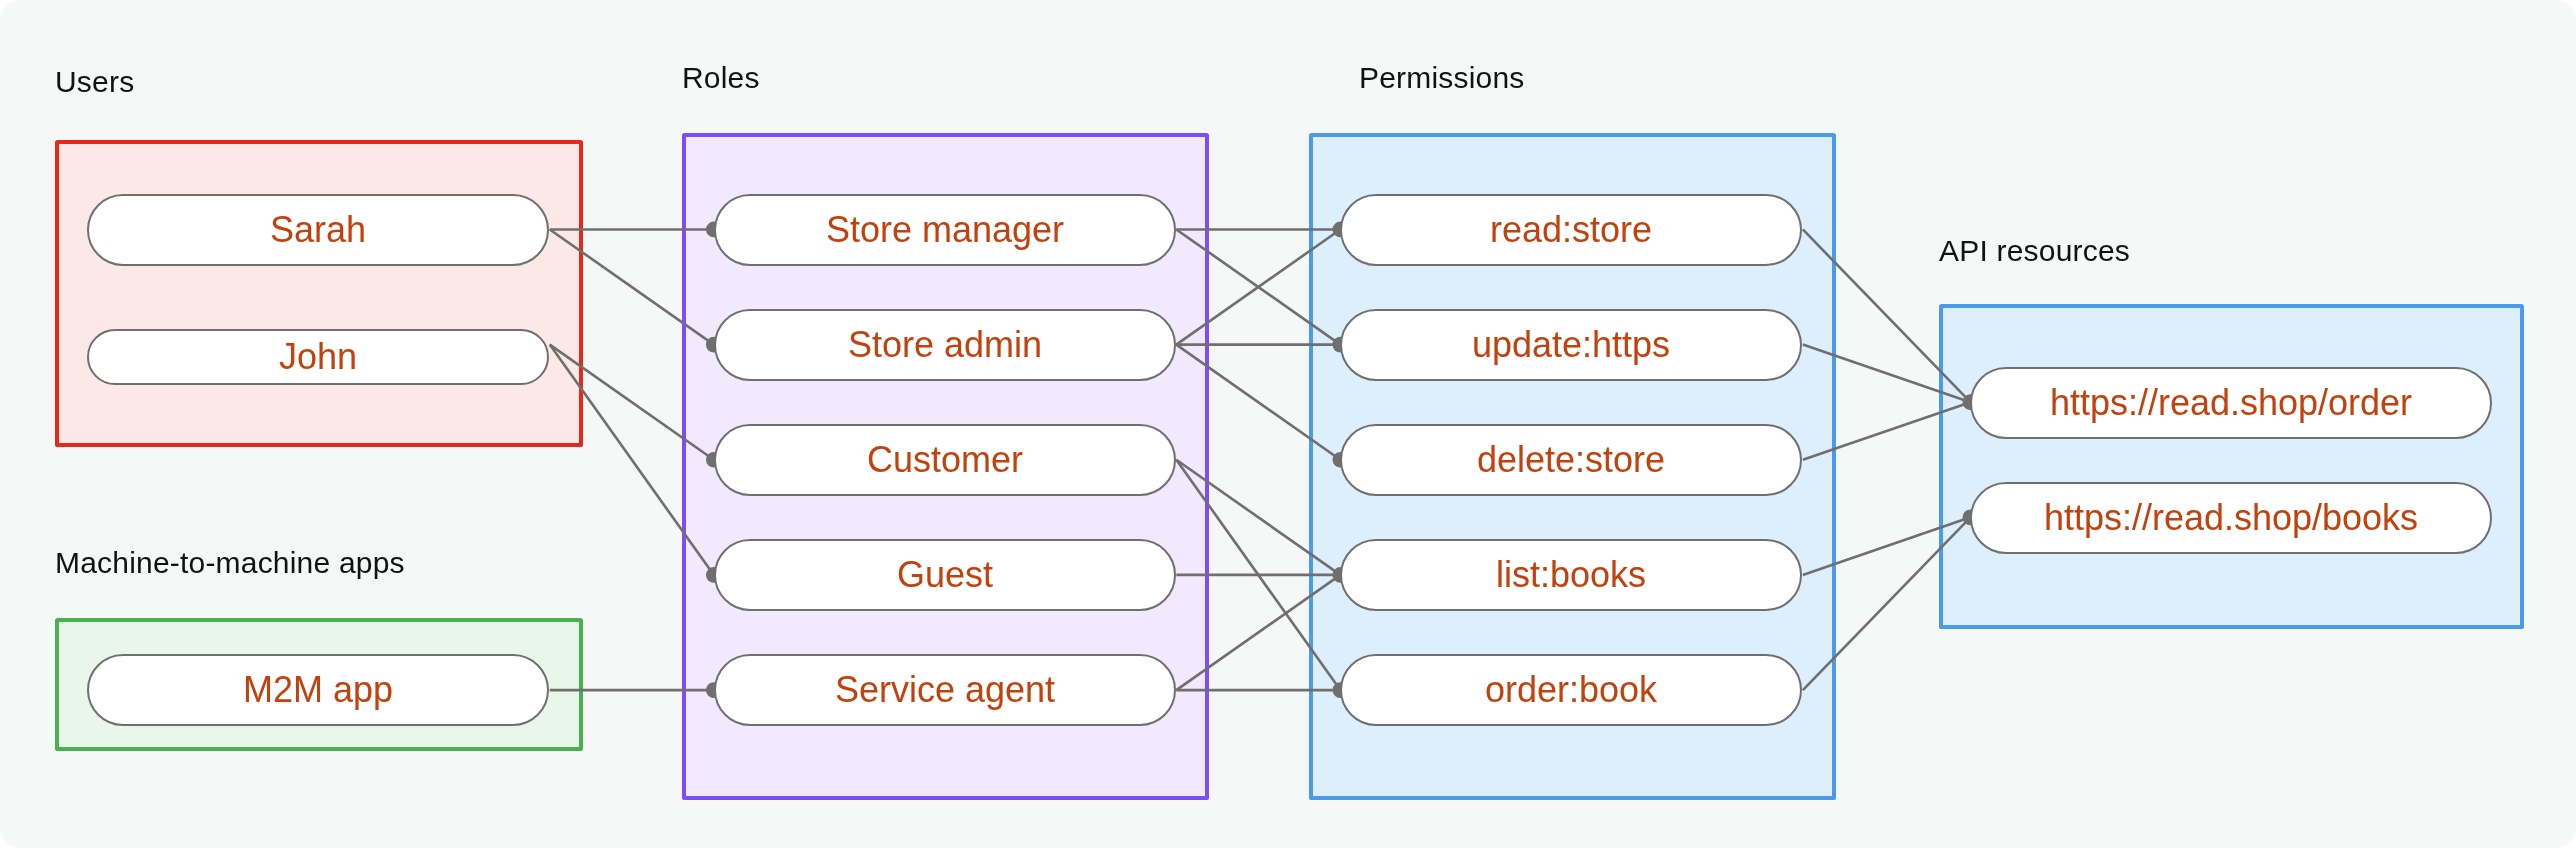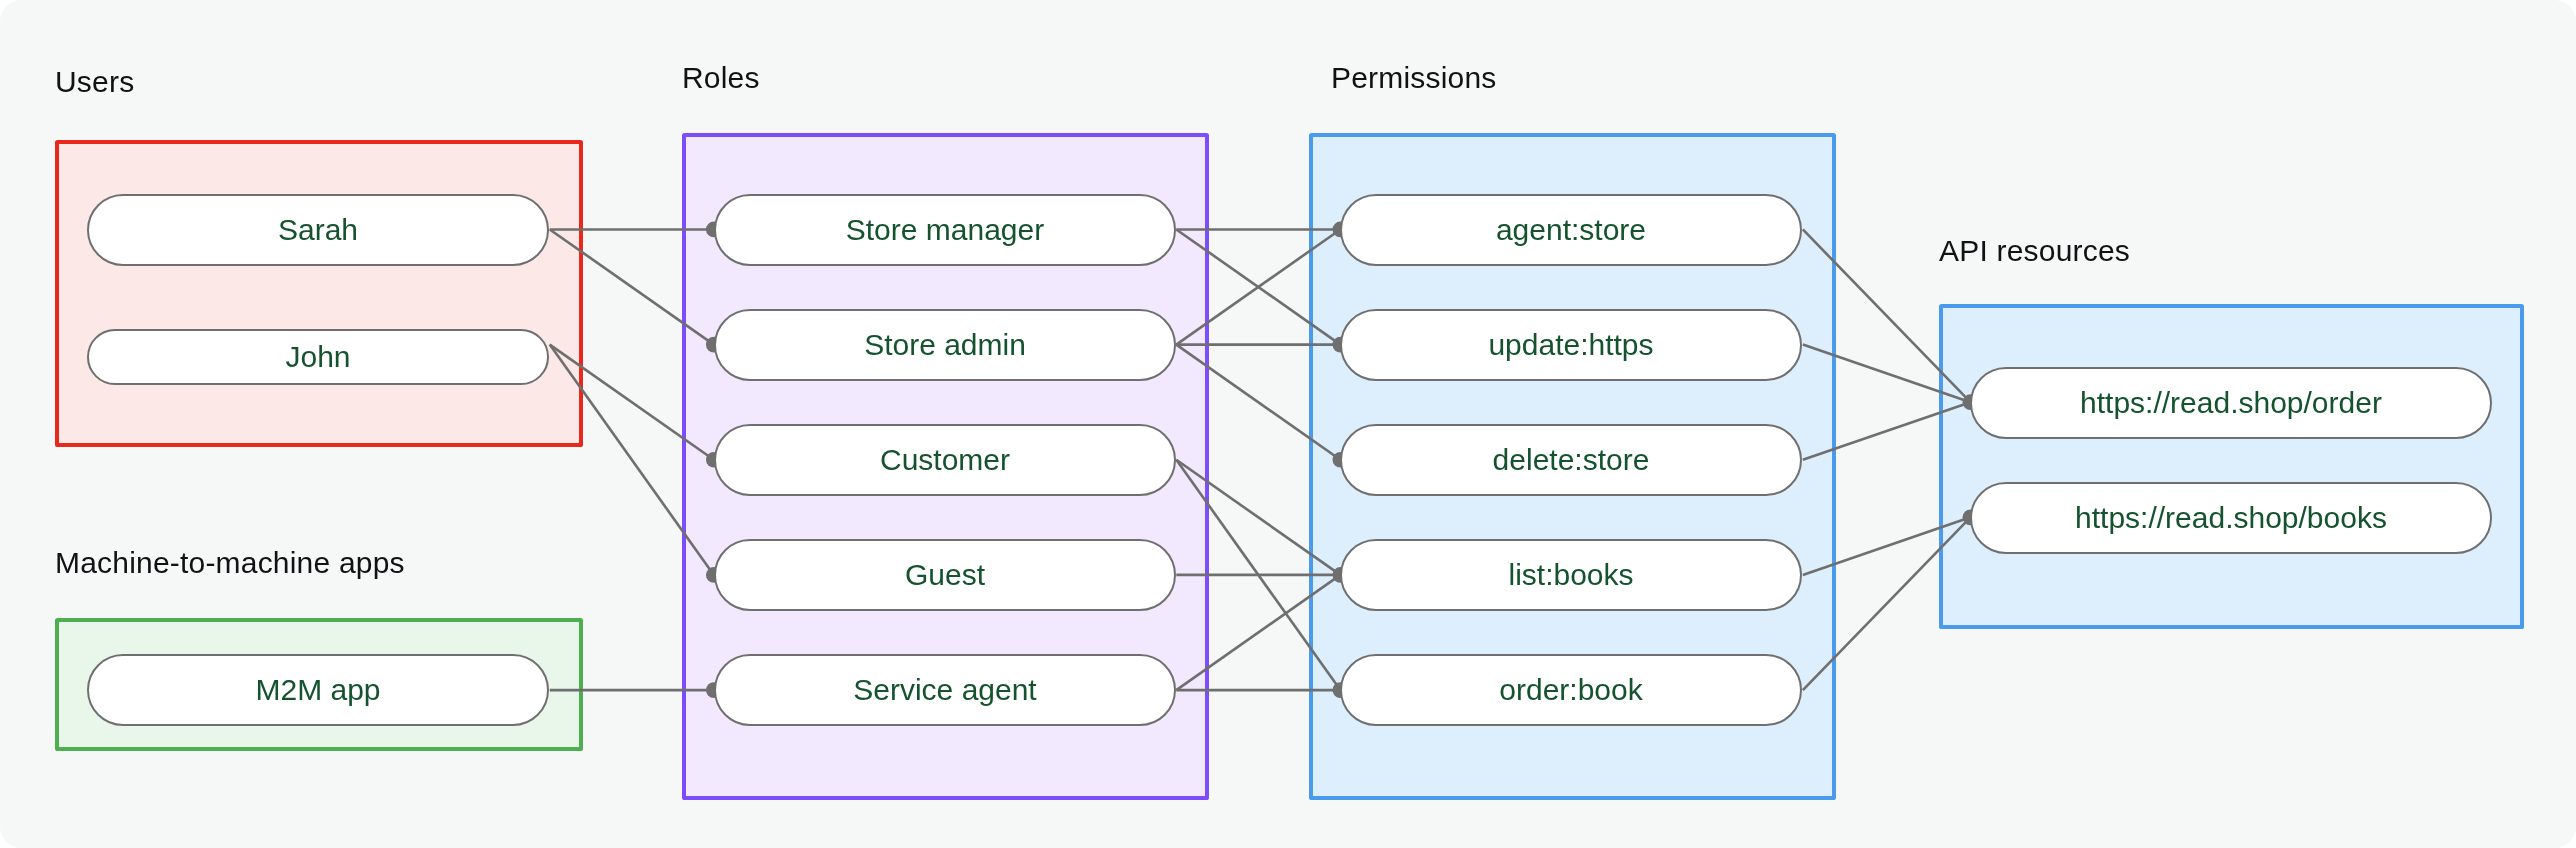--- a/index.html
+++ b/index.html
@@ -40,22 +40,22 @@
 
   
   .pill {
     position: absolute;
     background: #ffffff;
     border: 2.6px solid #6f6f6f;
     border-radius: 872px;
     display: flex;
     align-items: center;
     justify-content: center;
-    font-size: 30px;
-    color: #14532d;
+    font-size: 36px;
+    color: #c2410c;
     white-space: nowrap;
     z-index: 4;
   }
 
   
   #edges {
     position: absolute;
     left: 0; top: 0;
     width: 2576px; height: 848px;
     z-index: 2;
@@ -117,24 +117,24 @@
 
   <div class="group-label" style="left:682px; top:61px;">Roles</div>
   <div class="group-box grp-roles" style="left:682px; top:133px; width:527px; height:667px;"></div>
 
   <div class="pill" style="left:714px; top:194px; width:462px; height:72px;">Store manager</div>
   <div class="pill" style="left:714px; top:309px; width:462px; height:72px;">Store admin</div>
   <div class="pill" style="left:714px; top:424px; width:462px; height:72px;">Customer</div>
   <div class="pill" style="left:714px; top:539px; width:462px; height:72px;">Guest</div>
   <div class="pill" style="left:714px; top:654px; width:462px; height:72px;">Service agent</div>
 
-  <div class="group-label" style="left:1331px; top:61px;">Permissions</div>
+  <div class="group-label" style="left:1359px; top:61px;">Permissions</div>
   <div class="group-box grp-perms" style="left:1309px; top:133px; width:527px; height:667px;"></div>
 
-  <div class="pill" style="left:1340px; top:194px; width:462px; height:72px;">agent:store</div>
+  <div class="pill" style="left:1340px; top:194px; width:462px; height:72px;">read:store</div>
   <div class="pill" style="left:1340px; top:309px; width:462px; height:72px;">update:https</div>
   <div class="pill" style="left:1340px; top:424px; width:462px; height:72px;">delete:store</div>
   <div class="pill" style="left:1340px; top:539px; width:462px; height:72px;">list:books</div>
   <div class="pill" style="left:1340px; top:654px; width:462px; height:72px;">order:book</div>
 
   <div class="group-label" style="left:1939px; top:234px;">API resources</div>
   <div class="group-box grp-api" style="left:1939px; top:304px; width:585px; height:325px;"></div>
 
   <div class="pill" style="left:1970px; top:367px; width:522px; height:72px;">https://read.shop/order</div>
   <div class="pill" style="left:1970px; top:482px; width:522px; height:72px;">https://read.shop/books</div>

